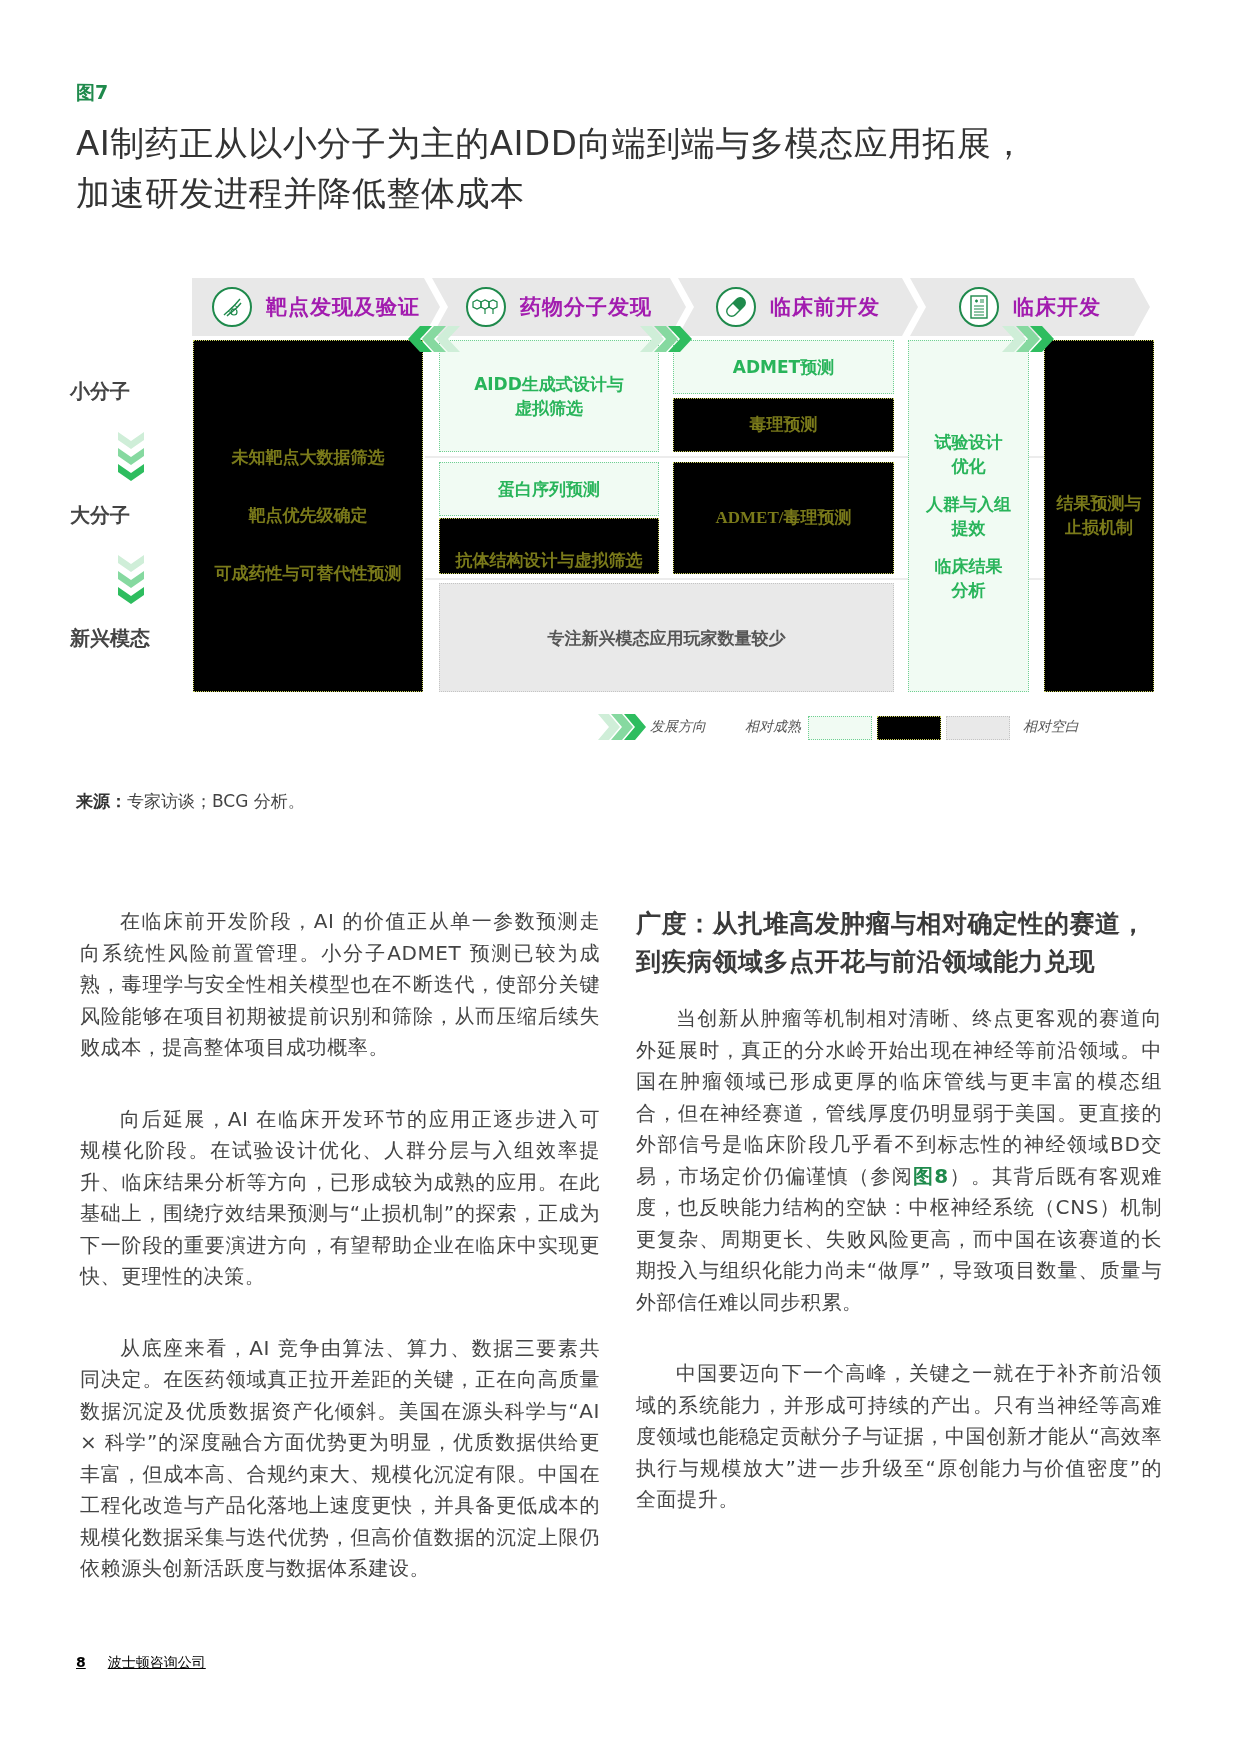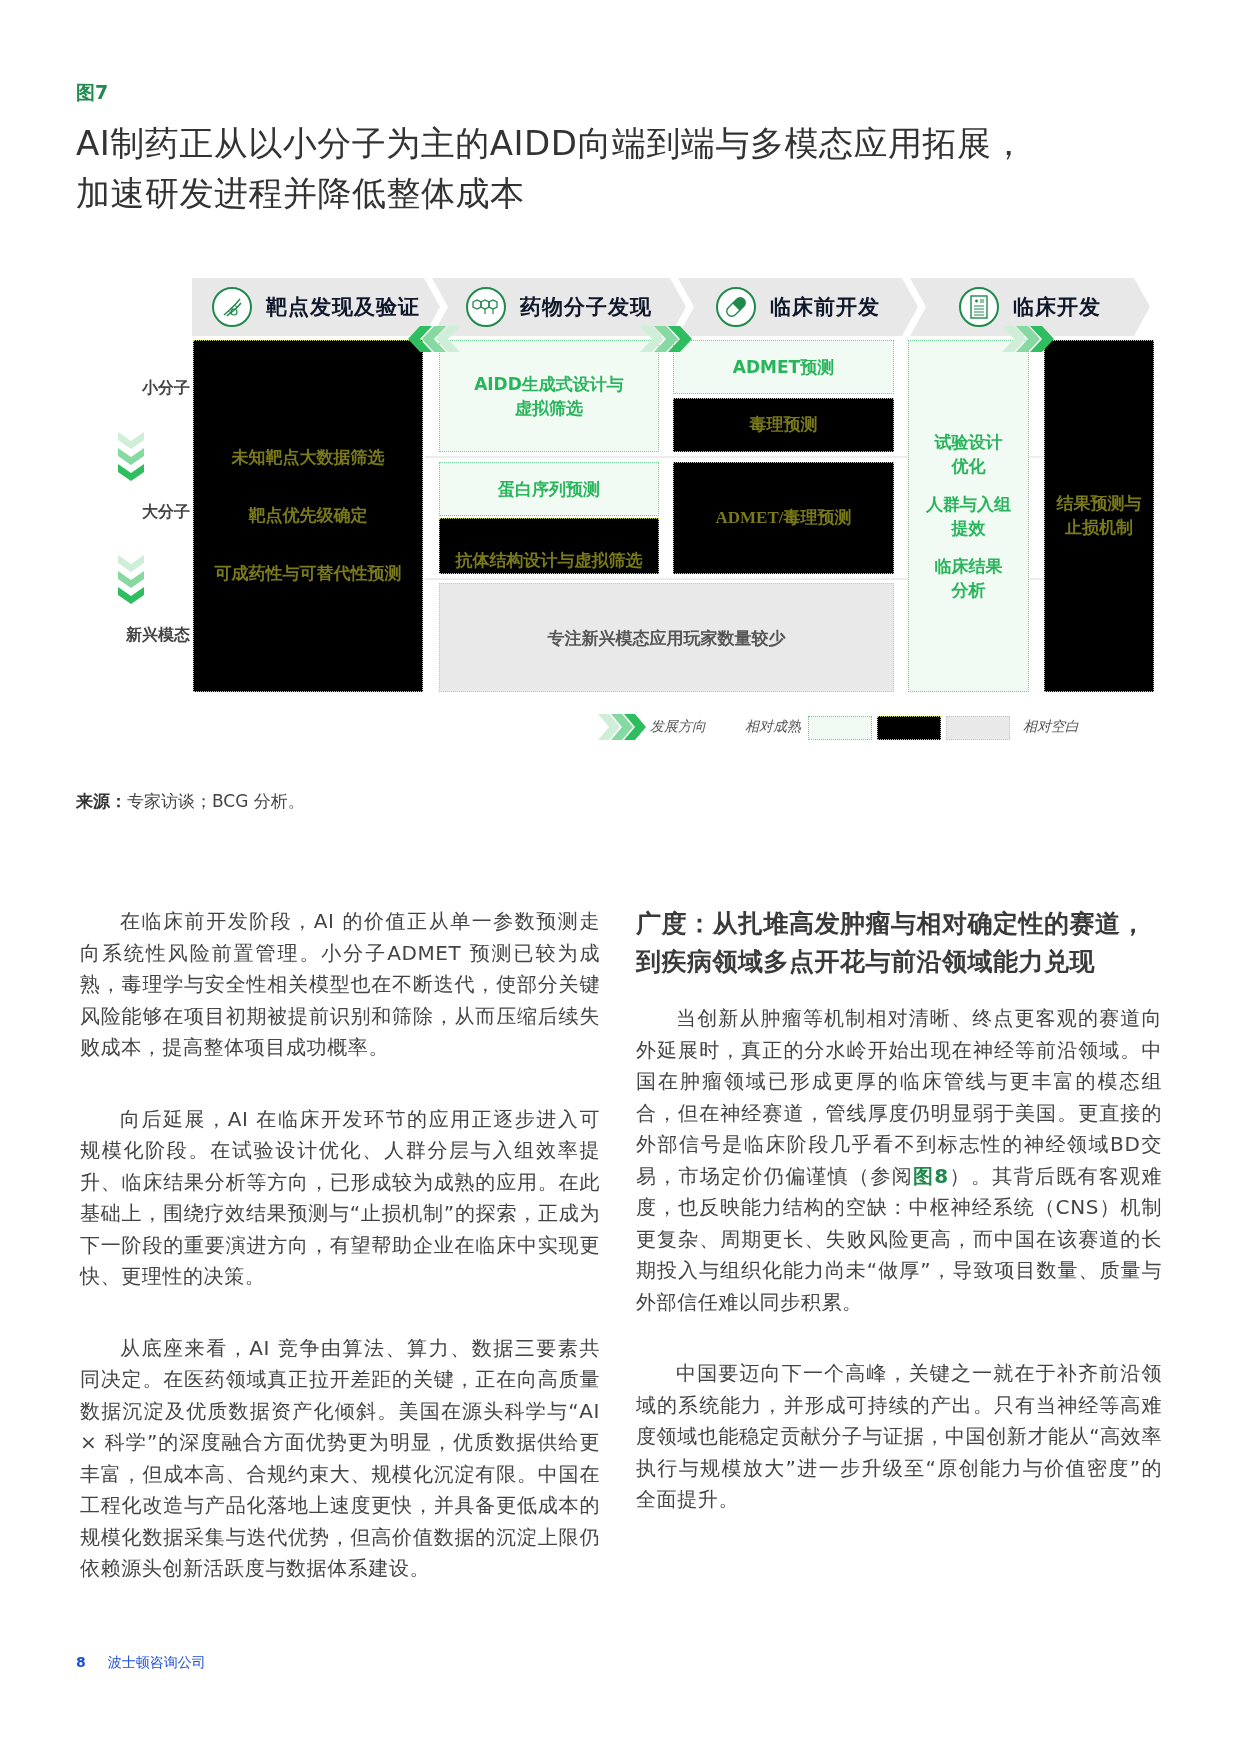--- a/index.html
+++ b/index.html
@@ -9,41 +9,41 @@
 
   .fig-label { left:76px; top:80px; font-size:19px; font-weight:bold; color:#1f8a4c; }
   .title { left:76px; top:118px; font-size:34px; line-height:50px; color:#333; font-weight:normal; letter-spacing:0.5px; }
 
   
   .stage { top:278px; height:58px; background:#e8e8e8; display:flex; align-items:center; justify-content:center; gap:14px;
            clip-path:polygon(0 0, calc(100% - 16px) 0, 100% 50%, calc(100% - 16px) 100%, 0 100%, 16px 50%); }
   .stage.first { clip-path:polygon(0 0, calc(100% - 16px) 0, 100% 50%, calc(100% - 16px) 100%, 0 100%); }
   .stage-icon { width:40px; height:40px; border-radius:50%; border:2.5px solid #1f8a4c; background:#fff;
                 display:flex; align-items:center; justify-content:center; box-sizing:border-box; }
-  .stage-label { font-size:21px; font-weight:bold; color:#0f172a; letter-spacing:1px; }
+  .stage-label { font-size:21px; font-weight:bold; color:#a21caf; letter-spacing:1px; }
 
   
   .box { box-sizing:border-box; display:flex; flex-direction:column; align-items:center; justify-content:center; text-align:center;
          font-weight:bold; font-size:17px; line-height:24px; }
   .green { background:#f1fbf3; border:1.5px dotted #6fcf92; color:#28b45a; }
   .yellow { background:#000000; border:1.5px dotted #c8d05a; color:#7a7a1a;font-family:Liberation Serif, serif; }
   .grey { background:#e9e9e9; border:1.5px dotted #c4c4c4; color:#555; }
 
-  .row-label { font-size:16px; font-weight:bold; color:#444; text-align:right; width:120px; left:70px; }
+  .row-label { font-size:20px; font-weight:bold; color:#444; text-align:left; width:120px; left:70px; }
   .hline { height:2px; background:#ececec; }
 
   .legend-text { font-size:14px; color:#555;font-style:italic; }
   .source { left:76px; top:790px; font-size:17px; color:#444; }
   .source b { color:#333; }
 
   .para { font-size:20px; line-height:31.5px; color:#444; text-indent:2em; letter-spacing:0.6px; text-align:justify; }
   .sec-title { font-size:25px; line-height:38px; font-weight:bold; color:#3a3a3a; letter-spacing:0.5px; }
   .ref { color:#1f8a4c; font-weight:bold; }
 
-  .footer { left:76px; top:1654px; font-size:14px; color:#1d4ed8; }
+  .footer { left:76px; top:1654px; font-size:14px; color:#000000;text-decoration:underline; }
   .footer .pg { font-weight:bold; margin-right:22px; }
 </style>
 </head>
 <body>
 
 <div class="abs fig-label">图7</div>
 <div class="abs title">
   <div>AI制药正从以小分子为主的AIDD向端到端与多模态应用拓展，</div>
   <div>加速研发进程并降低整体成本</div>
 </div>

